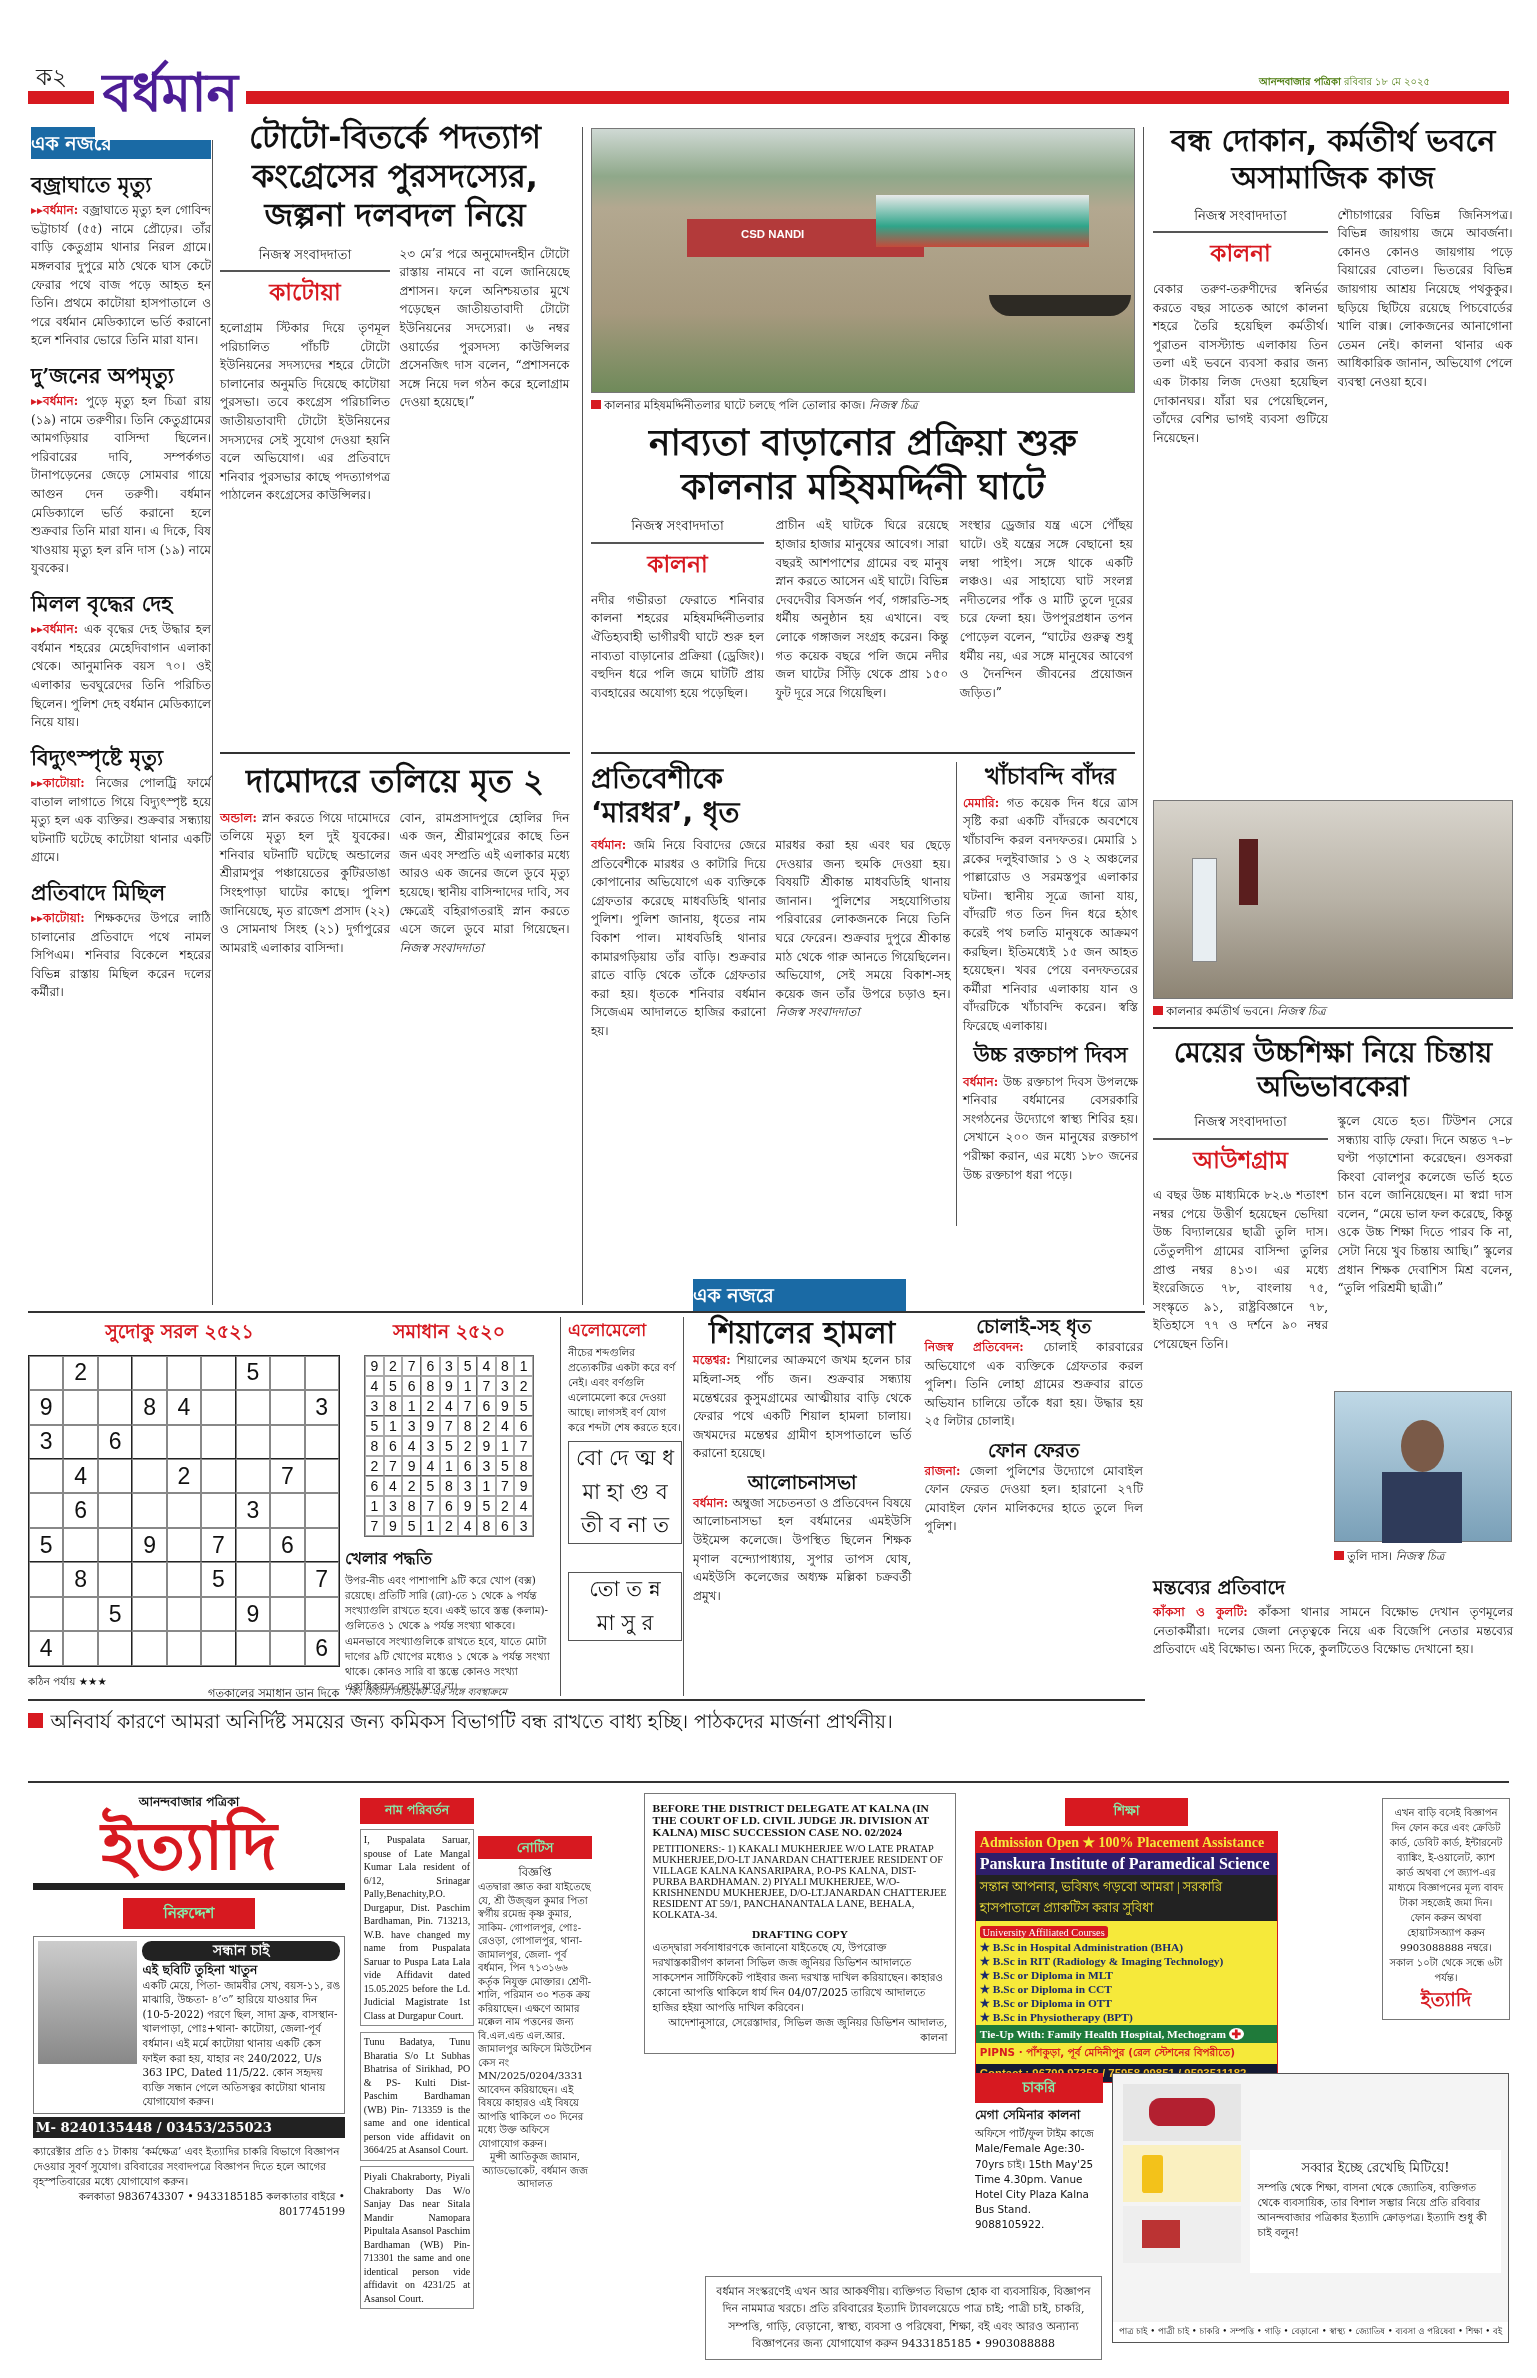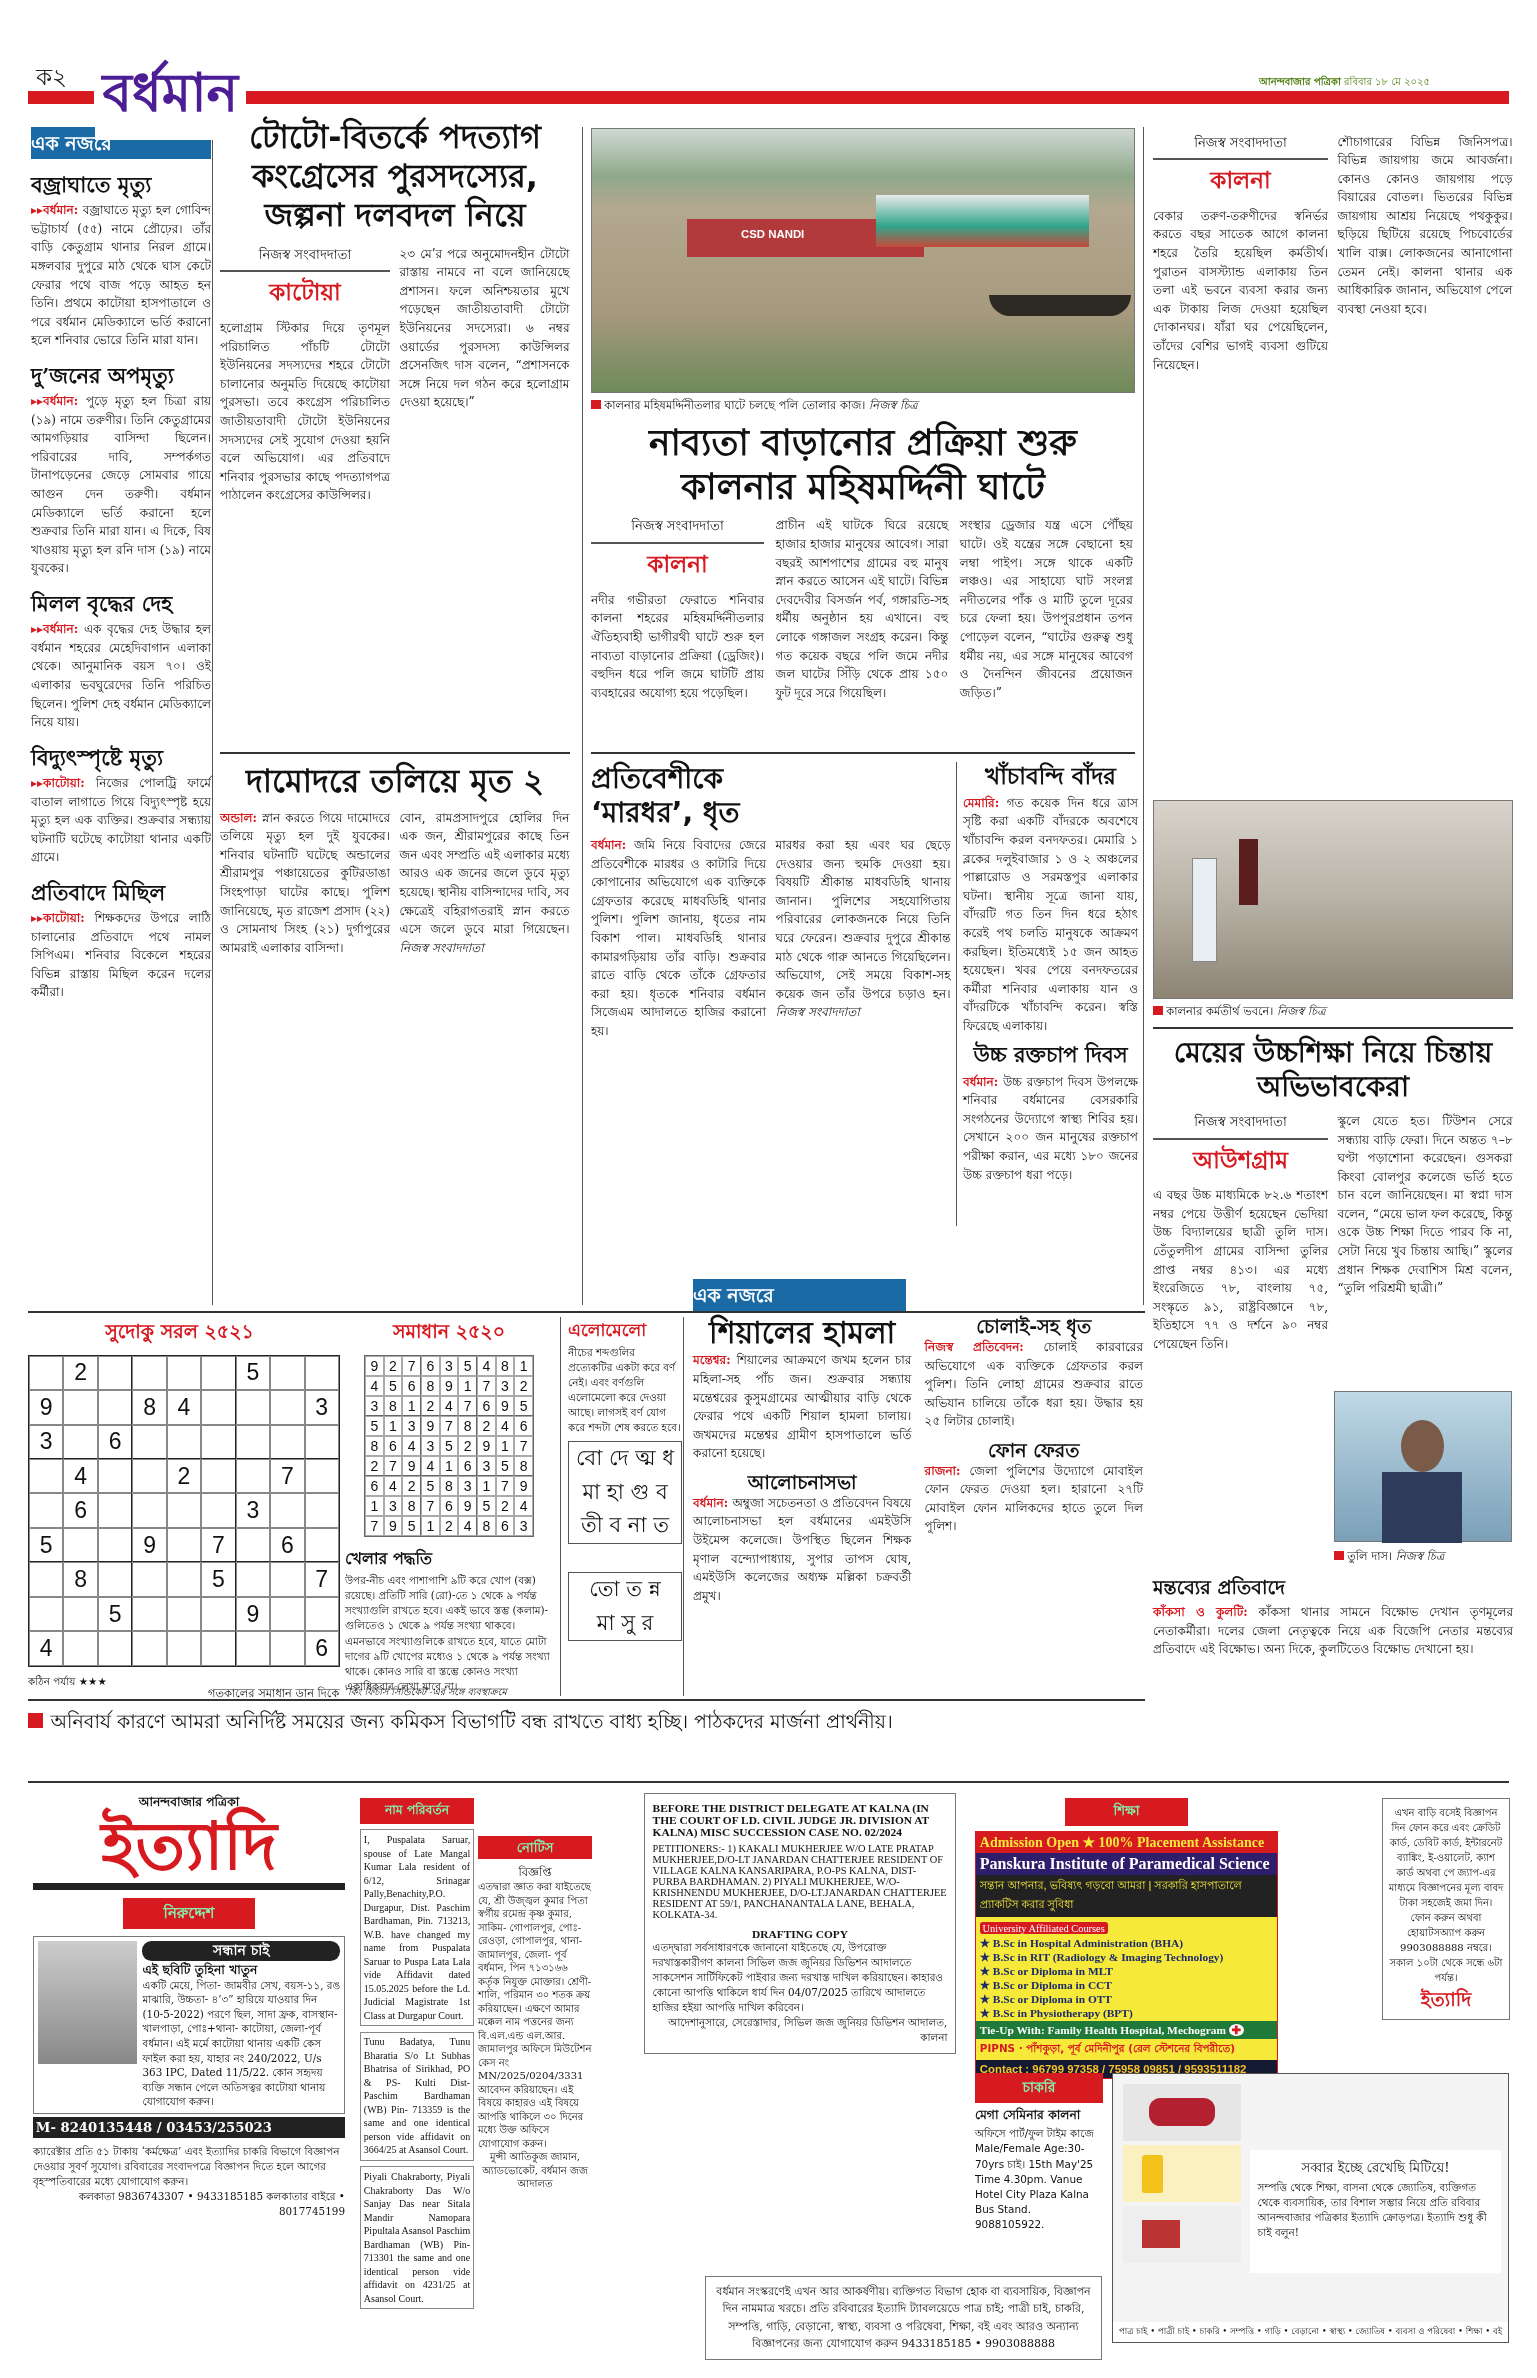--- a/index.html
+++ b/index.html
@@ -128,20 +128,21 @@
 
 <div class="abs" style="left:963px;top:762px;width:175px">
   <div class="headline" style="font-size:23px">খাঁচাবন্দি বাঁদর</div>
   <p class="body-text" style="margin-top:3.8px"><span class="place">মেমারি:</span> <span>গত কয়েক দিন ধরে ত্রাস সৃষ্টি করা একটি বাঁদরকে অবশেষে খাঁচাবন্দি করল বনদফতর। মেমারি ১ ব্লকের দলুইবাজার ১ ও ২ অঞ্চলের পাল্লারোড ও সরমস্তপুর এলাকার ঘটনা। স্থানীয় সূত্রে জানা যায়, বাঁদরটি গত তিন দিন ধরে হঠাৎ করেই পথ চলতি মানুষকে আক্রমণ করছিল। ইতিমধ্যেই ১৫ জন আহত হয়েছেন। খবর পেয়ে বনদফতরের কর্মীরা শনিবার এলাকায় যান ও বাঁদরটিকে খাঁচাবন্দি করেন। স্বস্তি ফিরেছে এলাকায়।</span></p>
   <div class="headline" style="font-size:21px;margin-top:7.6px">উচ্চ রক্তচাপ দিবস</div>
   <p class="body-text" style="margin-top:3.8px"><span class="place">বর্ধমান:</span> <span>উচ্চ রক্তচাপ দিবস উপলক্ষে শনিবার বর্ধমানের বেসরকারি সংগঠনের উদ্যোগে স্বাস্থ্য শিবির হয়। সেখানে ২০০ জন মানুষের রক্তচাপ পরীক্ষা করান, এর মধ্যে ১৮০ জনের উচ্চ রক্তচাপ ধরা পড়ে।</span></p>
 </div>
 
 <div class="abs vline" style="left:1143px;top:127px;height:1178px"></div>
 <div class="abs" style="left:1153px;top:123px;width:360px">
+  <div class="headline" style="font-size:30px">বন্ধ দোকান, কর্মতীর্থ ভবনে অসামাজিক কাজ</div>
   <div style="display:flex;gap:9.5px;margin-top:9.5px">
     <div style="width:175px">
       <div class="byline">
           <div>নিজস্ব সংবাদদাতা</div>
           <div class="loc">কালনা</div>
         </div>
       <p class="body-text" style="margin-top:5.7px">বেকার তরুণ-তরুণীদের স্বনির্ভর করতে বছর সাতেক আগে কালনা শহরে তৈরি হয়েছিল কর্মতীর্থ। পুরাতন বাসস্ট্যান্ড এলাকায় তিন তলা এই ভবনে ব্যবসা করার জন্য এক টাকায় লিজ দেওয়া হয়েছিল দোকানঘর। যাঁরা ঘর পেয়েছিলেন, তাঁদের বেশির ভাগই ব্যবসা গুটিয়ে নিয়েছেন।</p>
     </div>
     <p class="body-text" style="width:175px">শৌচাগারের বিভিন্ন জিনিসপত্র। বিভিন্ন জায়গায় জমে আবর্জনা। কোনও কোনও জায়গায় পড়ে বিয়ারের বোতল। ভিতরের বিভিন্ন জায়গায় আশ্রয় নিয়েছে পথকুকুর। ছড়িয়ে ছিটিয়ে রয়েছে পিচবোর্ডের খালি বাক্স। লোকজনের আনাগোনা তেমন নেই। কালনা থানার এক আধিকারিক জানান, অভিযোগ পেলে ব্যবস্থা নেওয়া হবে।</p>
   </div>
@@ -440,21 +441,21 @@
   <div style="font-weight:bold;text-align:center;font-size:11.4px;margin-top:7.6px">DRAFTING COPY</div>
   <p class="small" style="font-family:'DejaVu Serif',serif">এতদ্দ্বারা সর্বসাধারণকে জানানো যাইতেছে যে, উপরোক্ত দরখাস্তকারীগণ কালনা সিভিল জজ জুনিয়র ডিভিশন আদালতে সাকসেশন সার্টিফিকেট পাইবার জন্য দরখাস্ত দাখিল করিয়াছেন। কাহারও কোনো আপত্তি থাকিলে ধার্য দিন 04/07/2025 তারিখে আদালতে হাজির হইয়া আপত্তি দাখিল করিবেন।</p>
   <p class="small" style="text-align:right;font-family:'DejaVu Serif',serif">আদেশানুসারে, সেরেস্তাদার, সিভিল জজ জুনিয়র ডিভিশন আদালত, কালনা</p>
 </div>
 
 <div class="abs" style="left:975px;top:1798px;width:303px">
   <div class="redlabel" style="width:123px;margin:0 auto;font-size:13.2px;padding:2.8px">শিক্ষা</div>
   <div class="para-ad" style="margin-top:5.7px;font-family:'Liberation Serif',serif">
     <div style="background:#d71920;color:#f6e93a;font-weight:bold;font-size:14px;padding:1.9px 3.8px">Admission Open ★ 100% Placement Assistance</div>
     <div style="background:#2e1e6b;color:#fff;font-weight:bold;font-size:16px;padding:1.9px 3.8px">Panskura Institute of Paramedical Science</div>
-    <div style="background:#222;color:#f6e93a;font-size:11px;padding:1.9px 3.8px;font-family:Liberation Sans, sans-serif"><span>সন্তান আপনার, ভবিষ্যৎ গড়বো আমরা</span> | <span>সরকারি হাসপাতালে প্র্যাকটিস করার সুবিধা</span></div>
+    <div style="background:#222;color:#f6e93a;font-size:13px;padding:1.9px 3.8px;font-family:Liberation Serif, serif"><span>সন্তান আপনার, ভবিষ্যৎ গড়বো আমরা</span> | <span>সরকারি হাসপাতালে প্র্যাকটিস করার সুবিধা</span></div>
     <div style="padding:1.9px 3.8px">
       <span style="background:#d71920;color:#fff;font-size:10.4px;padding:0.9px 2.8px;border-radius:2.8px">University Affiliated Courses</span>
       <div id="course-list" style="font-weight:bold;font-size:11.4px;color:#1b2a6b">
           <div>★ B.Sc in Hospital Administration (BHA)</div>
           <div>★ B.Sc in RIT (Radiology &amp; Imaging Technology)</div>
           <div>★ B.Sc or Diploma in MLT</div>
           <div>★ B.Sc or Diploma in CCT</div>
           <div>★ B.Sc or Diploma in OTT</div>
           <div>★ B.Sc in Physiotherapy (BPT)</div>
         </div>

